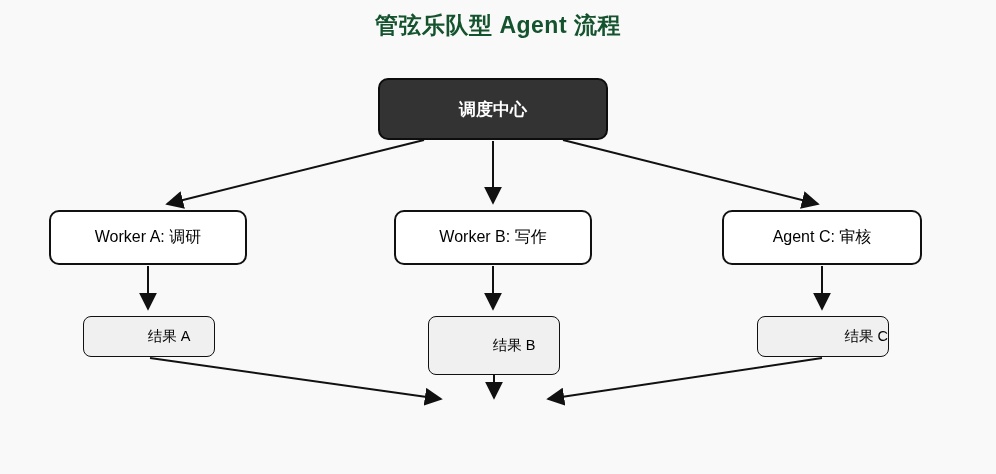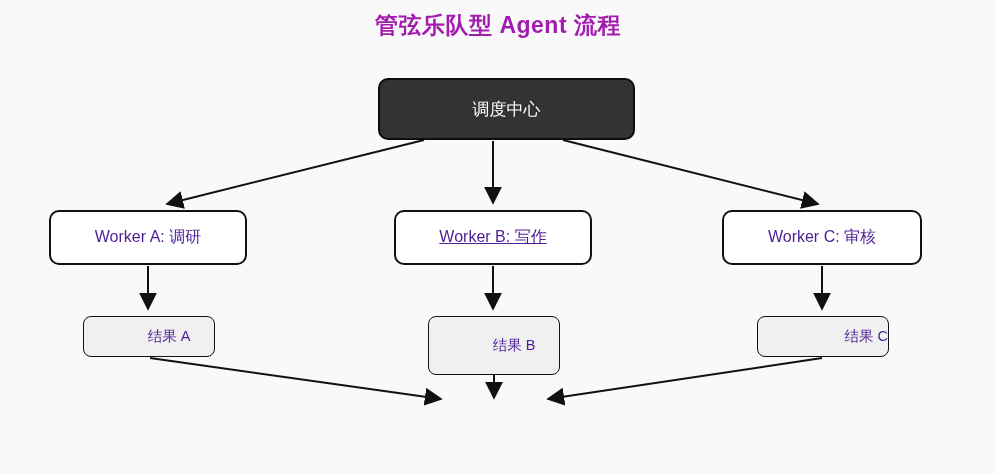--- a/index.html
+++ b/index.html
@@ -13,60 +13,60 @@
     position: relative;
     width: 996px; height: 474px;
   }
   .page-title {
     position: absolute;
     top: 10px; left: 0;
     width: 100%;
     text-align: center;
     font-size: 23px;
     font-weight: 700;
-    color: #a21caf;
+    color: #14532d;
     letter-spacing: 0.5px;
   }
   svg.edges {
     position: absolute;
     top: 0; left: 0;
     width: 996px; height: 474px;
     z-index: 1;
   }
   svg.edges line { stroke: #111111; stroke-width: 2; }
   .node {
     position: absolute;
     z-index: 2;
     display: flex;
     align-items: center;
     justify-content: center;
     box-sizing: border-box;
     border: 2px solid #111111;
     border-radius: 10px;
     background: #ffffff;
-    color: #4c1d95;
+    color: #000000;
     font-size: 16px;
     white-space: nowrap;
   }
   .node.dark {
     background: #333333;
     color: #ffffff;
     border-color: #0d0d0d;
     font-size: 17px;
   }
   .node.result {
     background: #f0f0f0;
     border-width: 1.5px;
     border-radius: 8px;
     font-size: 14.5px;
     padding-left: 40px;
   }
-  .n-dispatch { left: 378px; top: 78px;  width: 257px; height: 62px; font-weight: 400; }
+  .n-dispatch { left: 378px; top: 78px;  width: 230px; height: 62px; font-weight: 700; }
   .n-worker-a { left: 49px;  top: 210px; width: 198px; height: 55px; }
-  .n-worker-b { left: 394px; top: 210px; width: 198px; height: 55px; text-decoration: underline; }
+  .n-worker-b { left: 394px; top: 210px; width: 198px; height: 55px; }
   .n-worker-c { left: 722px; top: 210px; width: 200px; height: 55px; }
   .n-result-a { left: 83px;  top: 316px; width: 132px; height: 41px; }
   .n-result-b { left: 428px; top: 316px; width: 132px; height: 59px; }
   .n-result-c { left: 757px; top: 316px; width: 132px; height: 41px; justify-content: flex-end; }
   .n-output   { left: 378px; top: 405px; width: 232px; height: 60px; font-weight: 400; }
 </style>
 </head>
 <body>
 
 <div class="canvas">
@@ -96,21 +96,21 @@
 
   <div class="node n-worker-a">
     <span>Worker A: 调研</span>
   </div>
 
   <div class="node n-worker-b">
     <span>Worker B: 写作</span>
   </div>
 
   <div class="node n-worker-c">
-    <span>Worker C: 审核</span>
+    <span>Agent C: 审核</span>
   </div>
 
   <div class="node result n-result-a">
     <span>结果 A</span>
   </div>
 
   <div class="node result n-result-b">
     <span>结果 B</span>
   </div>
 

